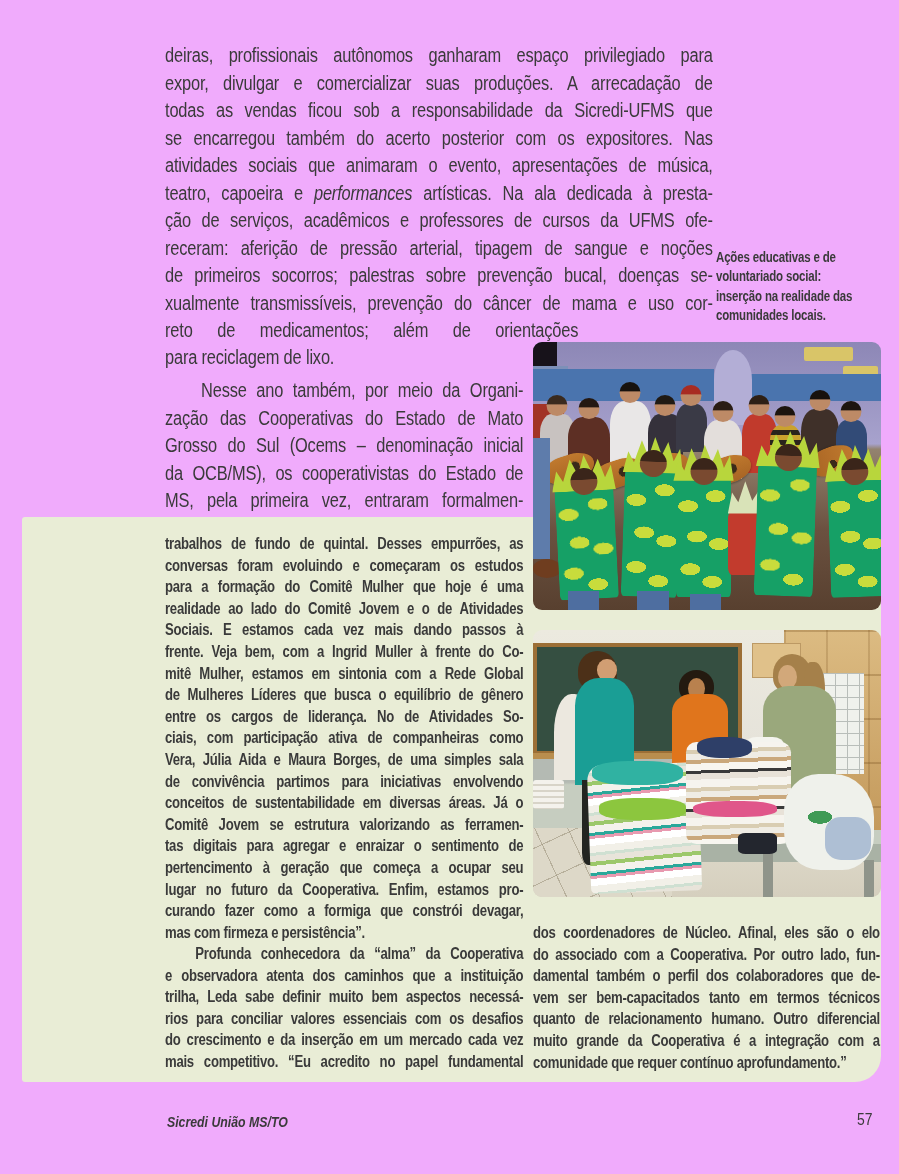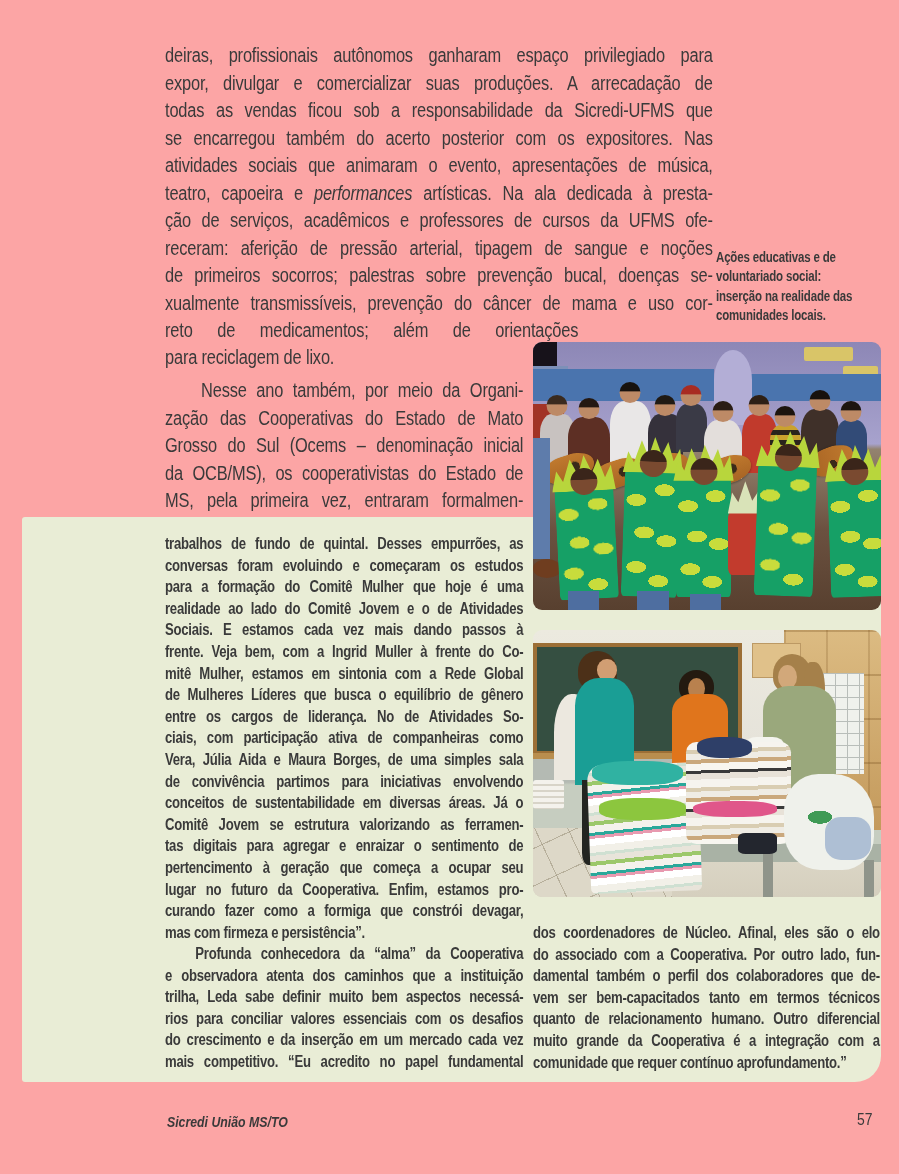--- a/index.html
+++ b/index.html
@@ -1,16 +1,16 @@
 <!DOCTYPE html>
 <html lang="pt"><head>
 <meta charset="utf-8">
 <style>
   html,body{margin:0;padding:0;background:#9a9a9a;}
-  .page{position:relative;width:899px;height:1174px;background:#fca5a5;overflow:hidden;
+  .page{position:relative;width:899px;height:1174px;background:#f0abfc;overflow:hidden;
         font-family:"Liberation Sans",sans-serif;margin:0 auto;}
   
   .txt{position:absolute;transform:scaleX(0.82);transform-origin:0 0;color:#3a3a3a;}
   .body{font-size:20px;line-height:27.5px;letter-spacing:-0.2px;font-weight:400;}
   .gbt{font-size:16px;line-height:21.6px;letter-spacing:-0.3px;font-weight:700;}
   .cap{font-size:14px;line-height:19.4px;letter-spacing:-0.2px;font-weight:700;}
   .tline{text-align:justify;text-align-last:justify;}
   .left .tline,.tline.last{text-align:left;text-align-last:left;}
   .ind .tline:first-child{text-indent:44px;}
   .ind2 .tline:first-child{text-indent:37px;}

